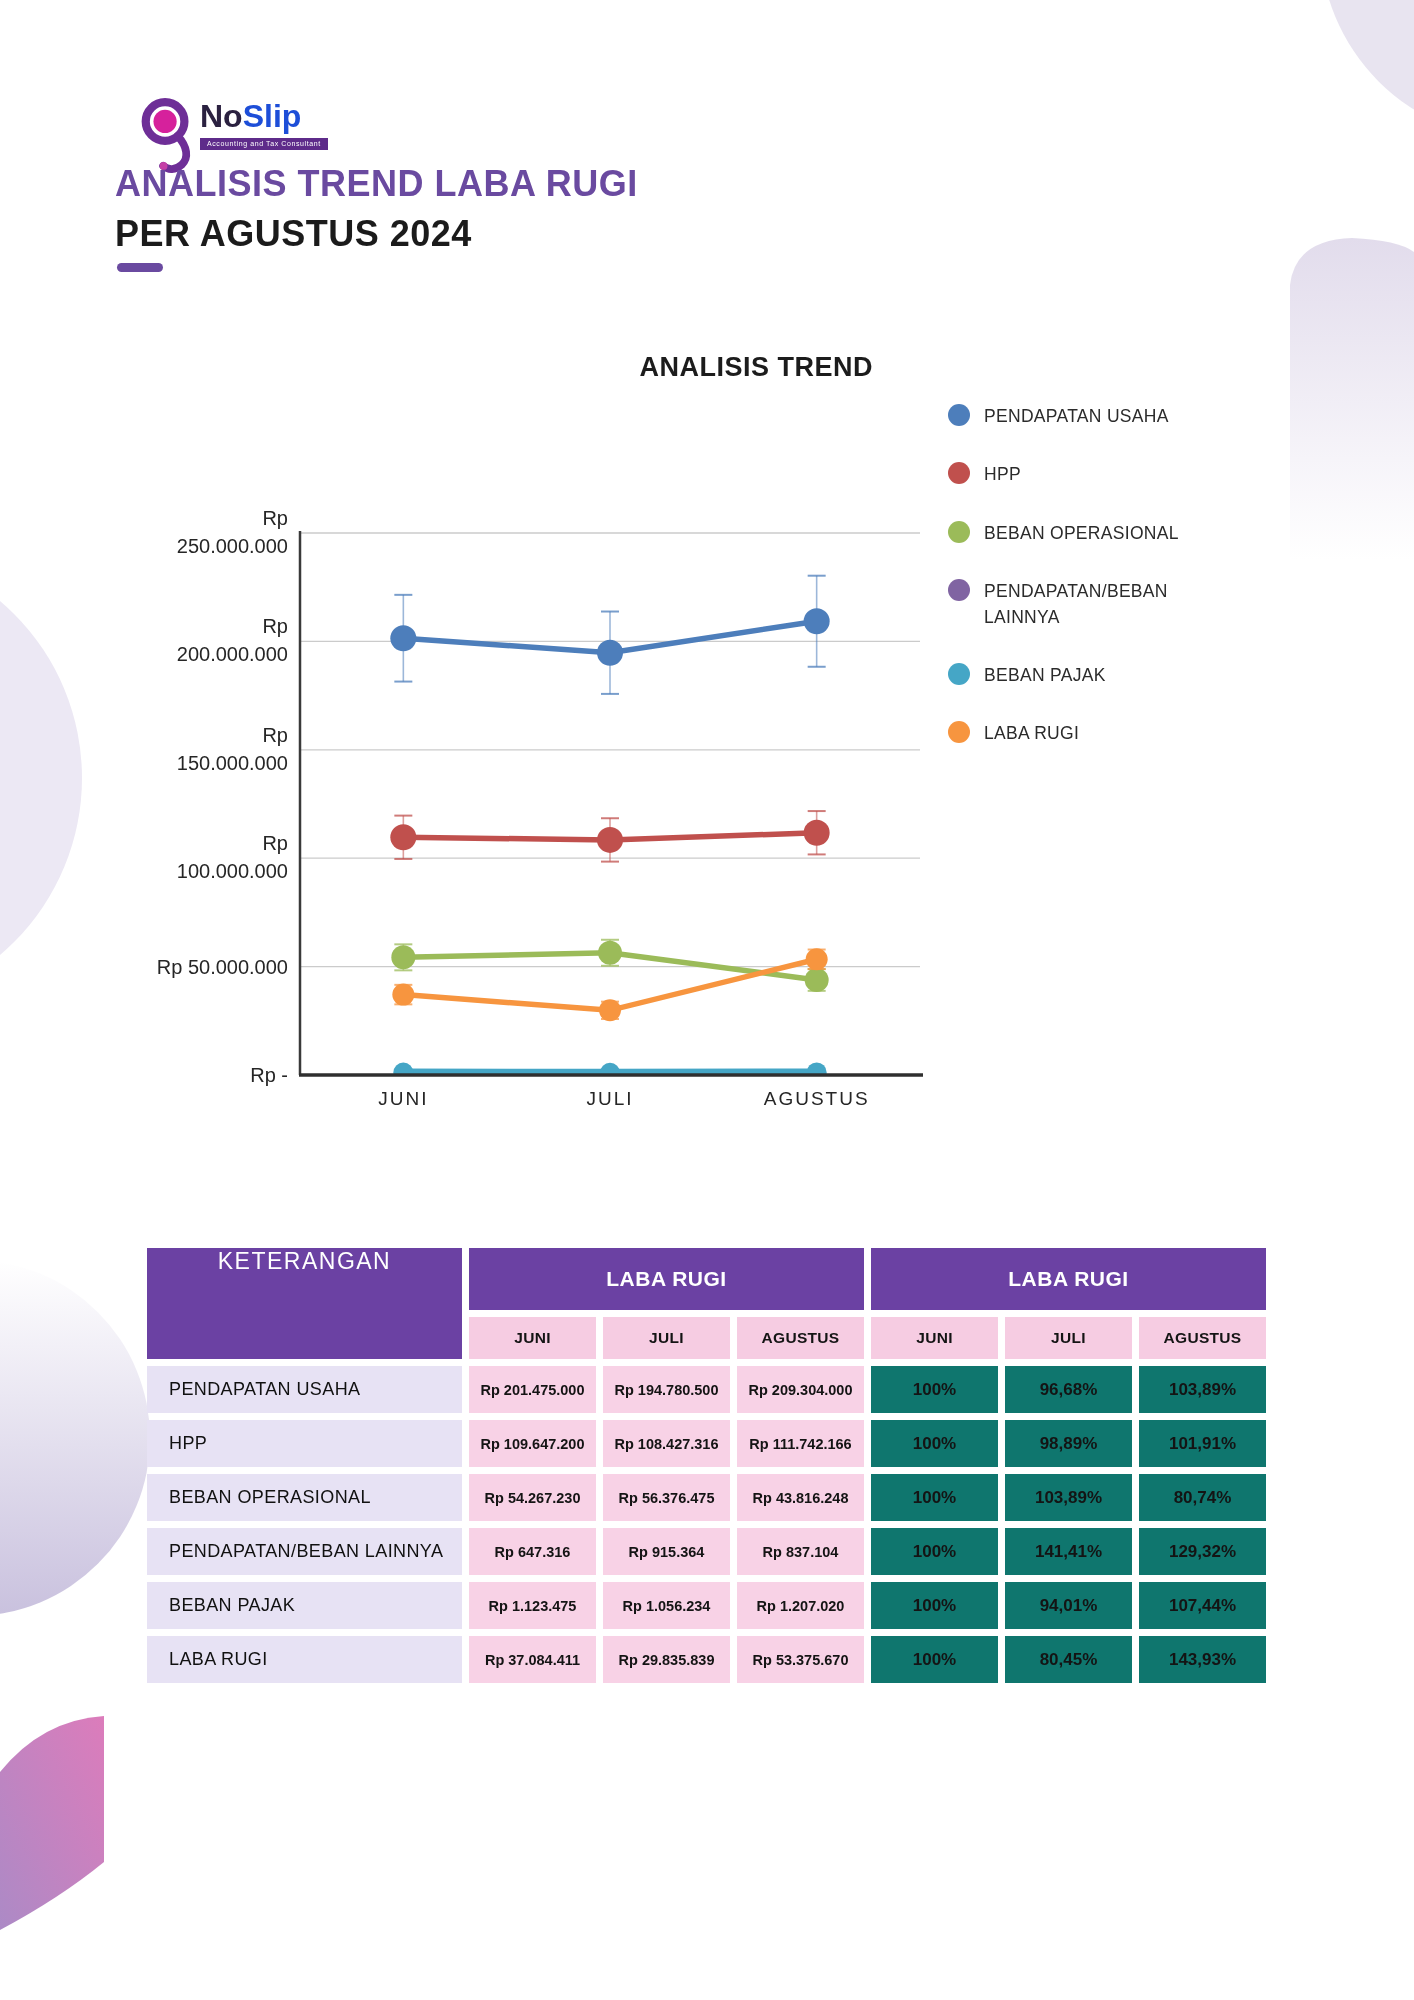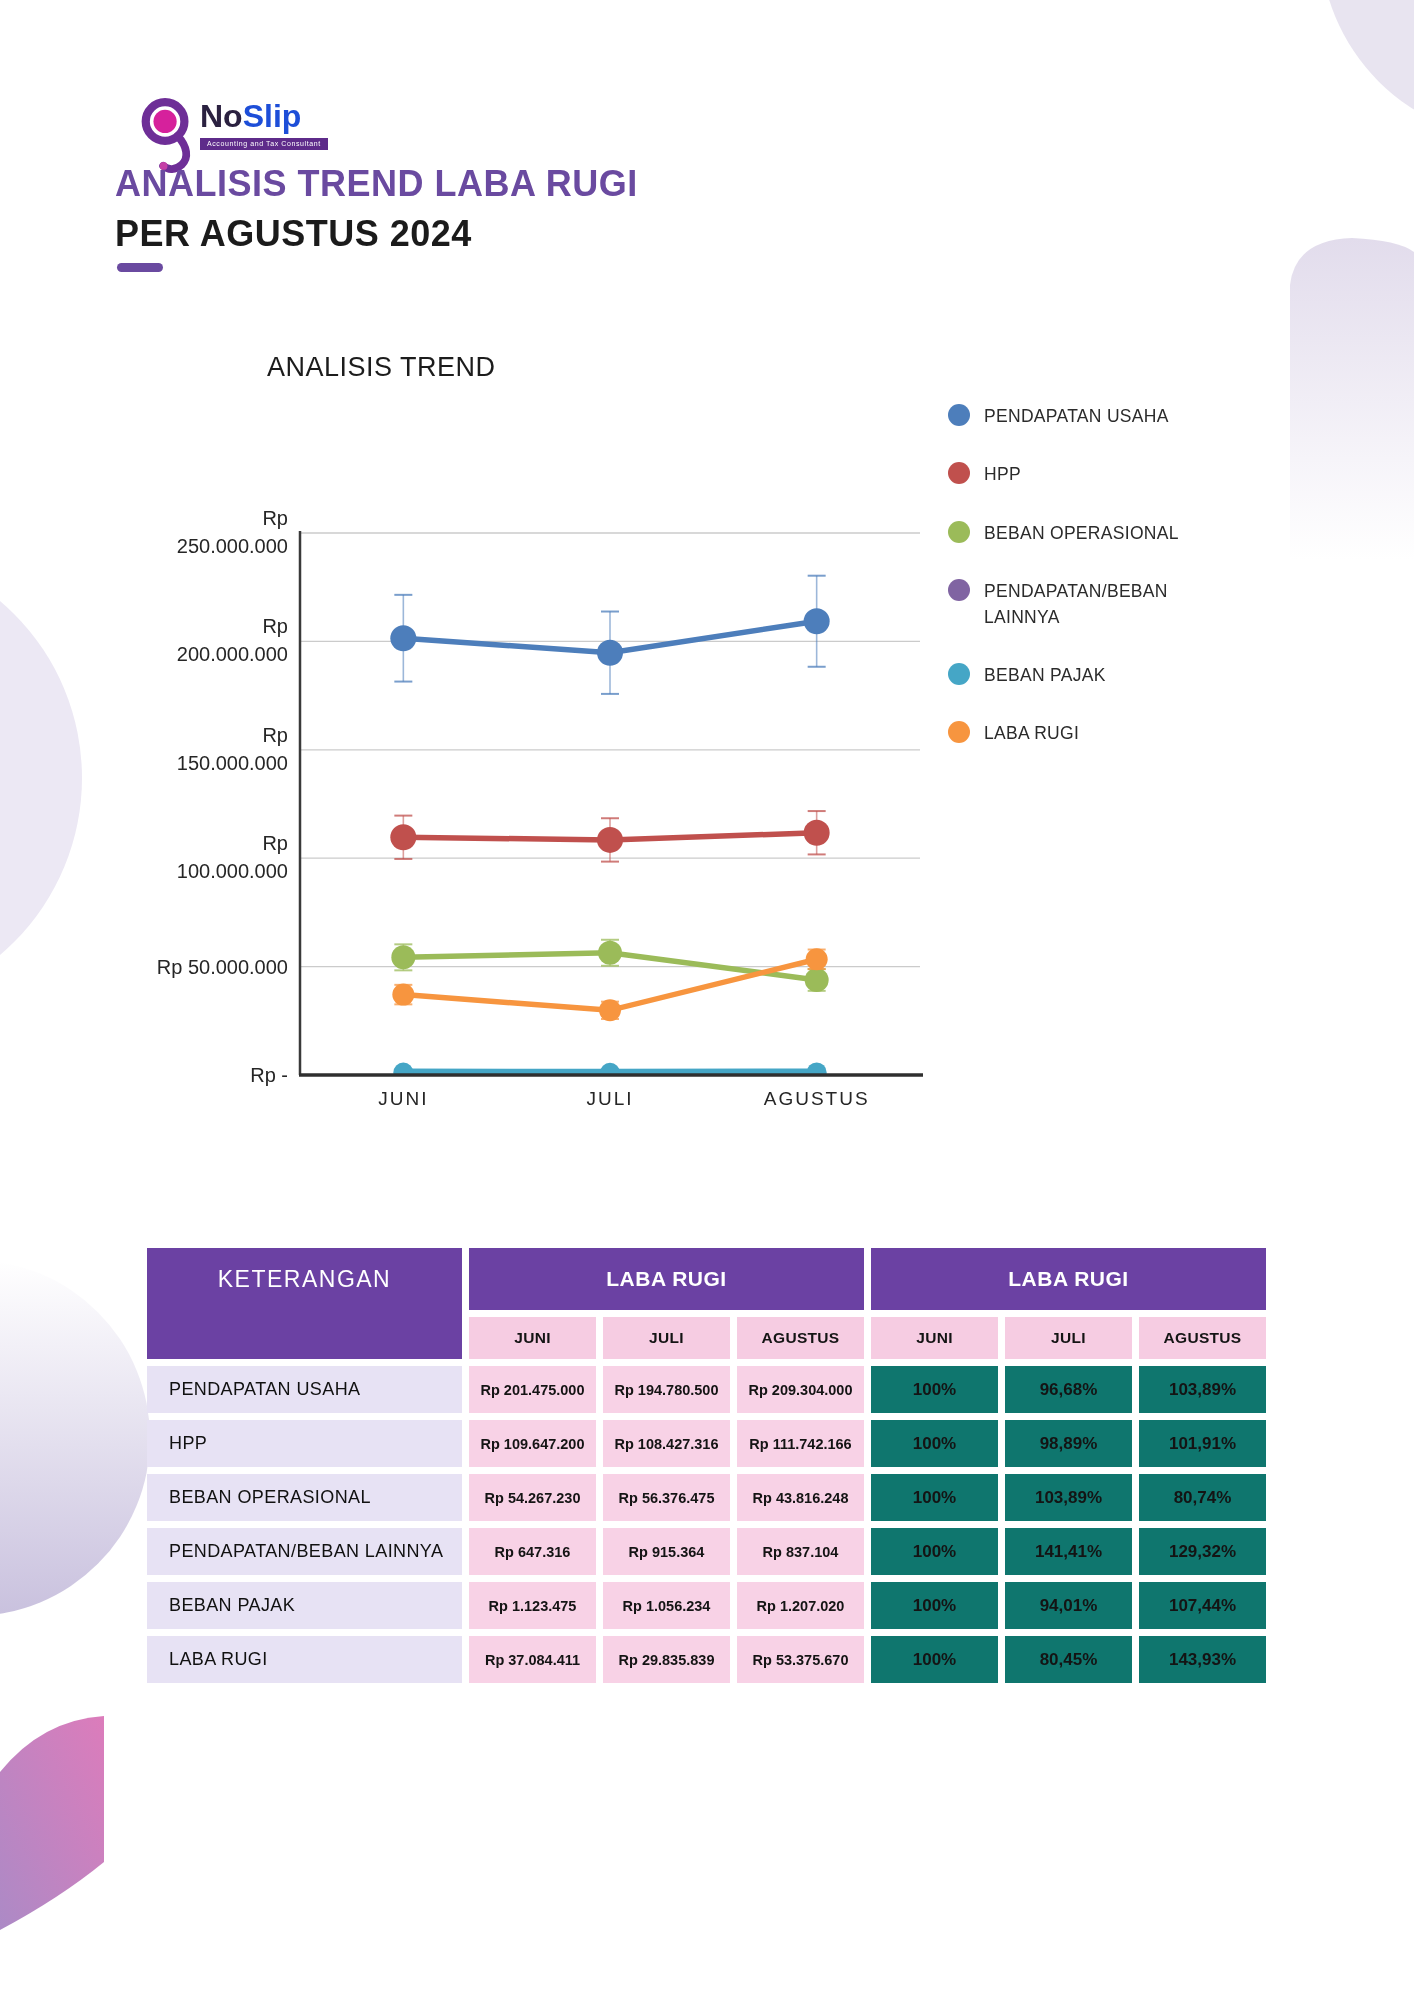--- a/index.html
+++ b/index.html
@@ -18,40 +18,40 @@
   #logo .tagline{margin-top:3px;background:#5E2B8A;color:#ffffff;font-size:7px;letter-spacing:.6px;
     padding:2px 7px;display:inline-block;line-height:1.2;}
 
   
   .h-title{position:absolute;left:115px;font-size:36px;font-weight:800;letter-spacing:.5px;line-height:1;z-index:2;}
   #title1{top:166px;color:#6A4AA0;}
   #title2{top:216px;color:#1b1b1b;}
   #title-dash{position:absolute;left:117px;top:263px;width:46px;height:9px;border-radius:4.5px;background:#6A4AA0;z-index:2;}
 
   
-  #chart-title{position:absolute;left:267px;top:352px;width:600px;text-align:left;
-    font-size:27px;font-weight:400;letter-spacing:.5px;color:#1c1c1c;z-index:2;}
+  #chart-title{position:absolute;left:273px;top:352px;width:600px;text-align:right;
+    font-size:27px;font-weight:700;letter-spacing:.5px;color:#1c1c1c;z-index:2;}
   #chart-svg{position:absolute;left:140px;top:345px;width:1140px;height:800px;z-index:1;}
   .ax{font-size:20px;fill:#262626;}
   .xlab{font-size:19px;letter-spacing:2px;}
 
   
   #legend{position:absolute;left:948px;top:404px;width:290px;display:flex;flex-direction:column;gap:33px;z-index:2;}
   .lg-item{display:flex;align-items:flex-start;}
   .lg-dot{width:22px;height:22px;border-radius:50%;flex:0 0 22px;margin-right:14px;}
   .lg-label{font-size:17.5px;letter-spacing:.3px;color:#2b2b2b;line-height:1.45;width:205px;}
 
   
   #table-grid{position:absolute;left:147px;top:1248px;display:grid;
     grid-template-columns:315px repeat(6,127px);
     grid-template-rows:62px 42px repeat(6,47px);
     gap:7px;z-index:2;}
   .cell{display:flex;align-items:center;justify-content:center;}
   .th-purple{background:#6B41A3;color:#ffffff;}
-  .th-ket{grid-column:1/2;grid-row:1/3;align-items:flex-start;padding-top:18px;
+  .th-ket{grid-column:1/2;grid-row:1/3;align-items:flex-start;
     font-size:23px;font-weight:400;letter-spacing:1.5px;}
   .th-group{font-size:21px;font-weight:700;letter-spacing:.5px;}
   .th-month{background:#F6CCE2;color:#141414;font-size:15.5px;font-weight:800;letter-spacing:.3px;}
   .td-label{background:#E7E2F4;color:#111111;font-size:18px;justify-content:flex-start;
     padding-left:22px;letter-spacing:.4px;}
   .td-value{background:#F8D2E6;color:#141414;font-size:14.5px;font-weight:700;}
   .td-pct{background:#0f766e;color:#141414;font-size:17px;font-weight:800;}
 </style>
 </head>
 <body>

